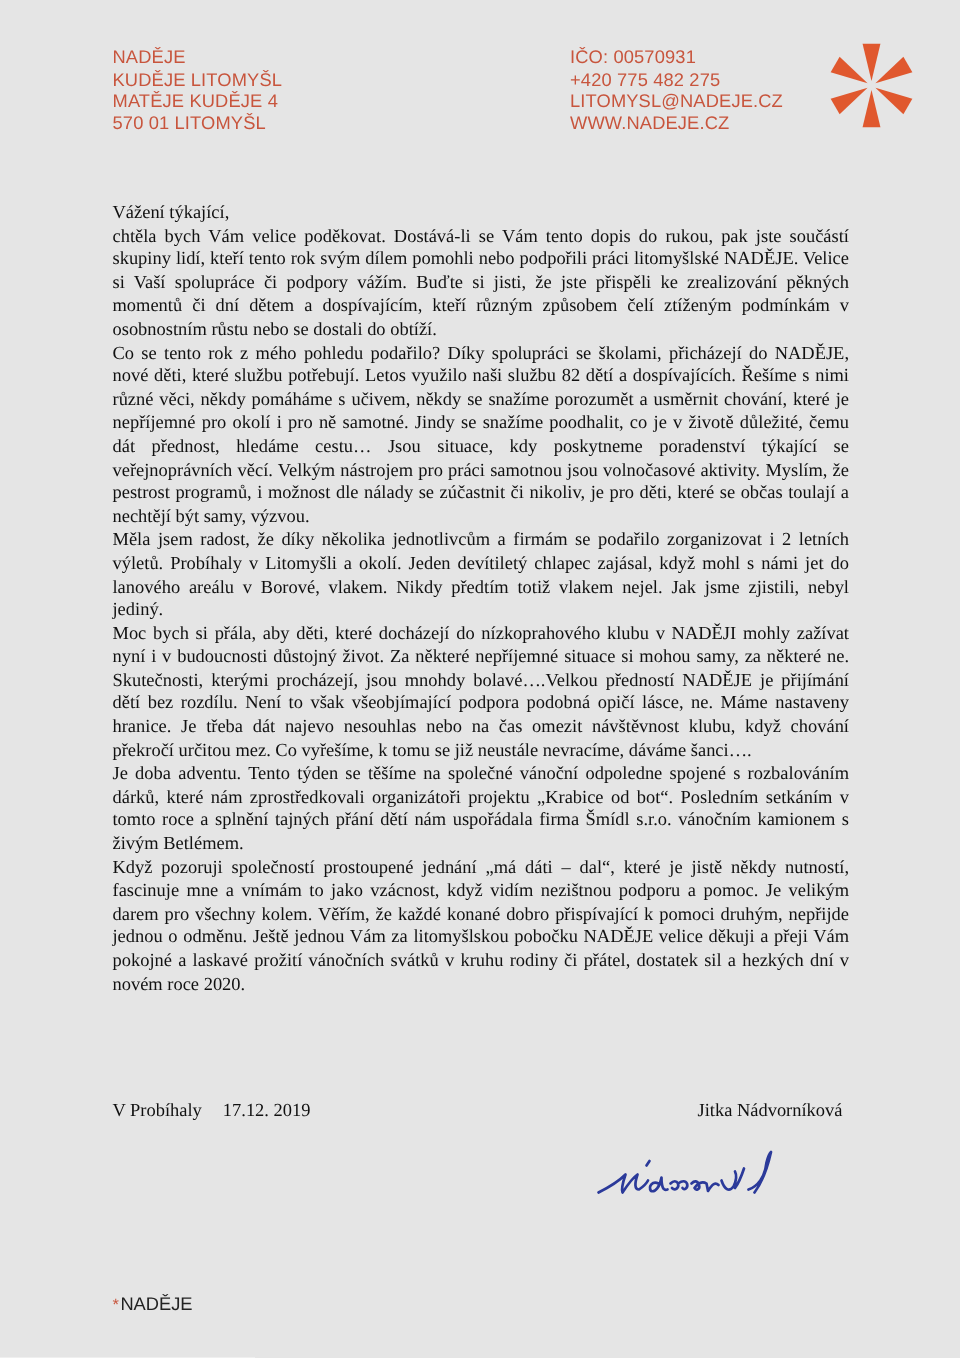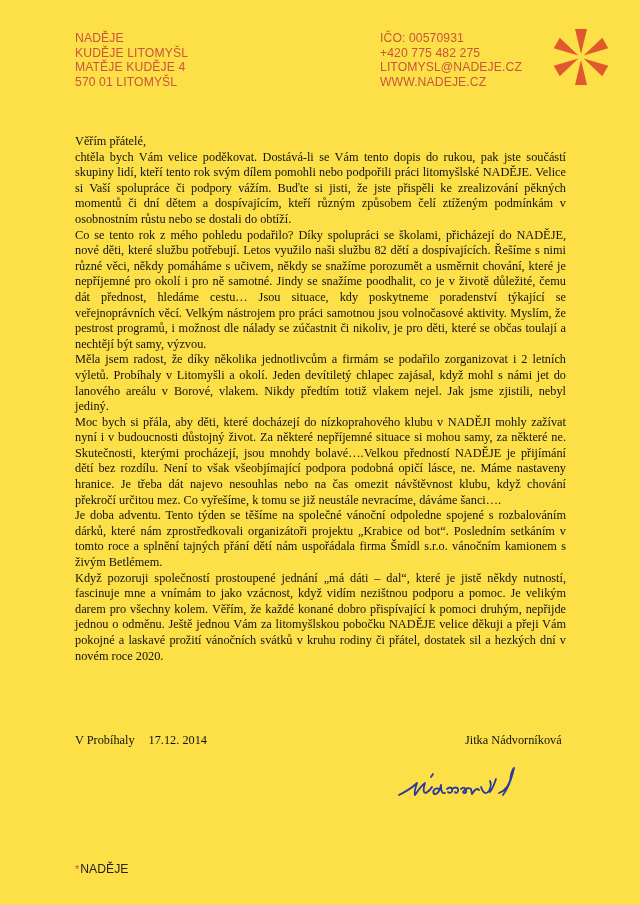--- a/index.html
+++ b/index.html
@@ -1,17 +1,17 @@
 <!DOCTYPE html>
 <html><head>
   <meta charset="utf-8">
   <style>
     html, body { margin: 0; padding: 0; background: #ffffff; }
     body { width: 640px; height: 905px; position: relative; overflow: hidden; }
-    .page { position: absolute; left: 0; top: 0; width: 640px; height: 905px; background: #fde047; }
+    .page { position: absolute; left: 0; top: 0; width: 640px; height: 905px; background: #e5e5e5; }
 
     .letterhead-left, .letterhead-right {
       position: absolute; top: 31px;
       font-family: "Liberation Sans", sans-serif;
       font-size: 12.2px; line-height: 14.5px;
       color: #c8553d; letter-spacing: 0.1px;
     }
     .letterhead-left { left: 75px; }
     .letterhead-right { left: 380px; }
     .letterhead-left div, .letterhead-right div { white-space: nowrap; }
@@ -67,32 +67,32 @@
       <polygon points="-6,-28 6,-28 0,-3"></polygon>
       <polygon points="-6,-28 6,-28 0,-3" transform="rotate(60)"></polygon>
       <polygon points="-6,-28 6,-28 0,-3" transform="rotate(120)"></polygon>
       <polygon points="-6,-28 6,-28 0,-3" transform="rotate(180)"></polygon>
       <polygon points="-6,-28 6,-28 0,-3" transform="rotate(240)"></polygon>
       <polygon points="-6,-28 6,-28 0,-3" transform="rotate(300)"></polygon>
     </g>
   </svg>
 
   <div class="body-text">
-    <p class="greeting">Věřím přátelé,</p>
+    <p class="greeting">Vážení týkající,</p>
     <p class="para">chtěla bych Vám velice poděkovat. Dostává-li se Vám tento dopis do rukou, pak jste součástí skupiny lidí, kteří tento rok  svým dílem pomohli nebo podpořili práci litomyšlské NADĚJE. Velice si Vaší spolupráce či podpory vážím. Buďte si jisti, že jste přispěli ke zrealizování pěkných momentů či dní dětem a dospívajícím, kteří  různým způsobem čelí ztíženým podmínkám v osobnostním růstu  nebo se dostali do obtíží.</p>
     <p class="para">Co se tento rok z mého pohledu podařilo? Díky spolupráci se školami, přicházejí do NADĚJE, nové děti, které službu potřebují. Letos využilo naši službu 82 dětí a dospívajících. Řešíme s nimi různé věci, někdy pomáháme s učivem, někdy se snažíme porozumět a usměrnit chování, které je nepříjemné pro okolí i pro ně samotné. Jindy se snažíme poodhalit, co je v životě důležité, čemu dát přednost, hledáme cestu… Jsou situace, kdy poskytneme poradenství  týkající se  veřejnoprávních věcí. Velkým nástrojem pro práci samotnou jsou volnočasové aktivity. Myslím, že pestrost programů, i možnost dle nálady se zúčastnit či nikoliv, je pro děti, které se občas toulají a nechtějí být samy, výzvou.</p>
     <p class="para">Měla jsem radost, že díky několika jednotlivcům a firmám se podařilo zorganizovat i 2 letních výletů. Probíhaly v Litomyšli a okolí. Jeden devítiletý chlapec zajásal, když mohl s námi jet do lanového areálu v Borové, vlakem. Nikdy předtím totiž vlakem nejel. Jak jsme zjistili, nebyl jediný.</p>
     <p class="para">Moc bych si přála, aby děti, které docházejí do nízkoprahového klubu v NADĚJI mohly zažívat nyní i v budoucnosti důstojný život. Za některé nepříjemné situace si mohou samy, za některé ne. Skutečnosti, kterými procházejí, jsou mnohdy bolavé….Velkou předností NADĚJE je přijímání dětí bez rozdílu. Není to však všeobjímající podpora podobná opičí lásce, ne. Máme nastaveny hranice. Je třeba dát najevo nesouhlas nebo na čas omezit návštěvnost klubu, když chování překročí určitou mez. Co vyřešíme, k tomu se již neustále nevracíme, dáváme šanci….</p>
     <p class="para">Je doba adventu. Tento týden se těšíme na společné vánoční odpoledne spojené s rozbalováním dárků, které nám zprostředkovali organizátoři projektu „Krabice od bot“. Posledním setkáním v tomto roce a splnění tajných přání dětí nám uspořádala firma Šmídl s.r.o. vánočním kamionem s živým Betlémem.</p>
     <p class="para">Když pozoruji společností prostoupené jednání „má dáti – dal“, které je jistě někdy nutností, fascinuje mne a vnímám to jako vzácnost, když vidím nezištnou podporu a pomoc. Je velikým darem pro všechny kolem. Věřím, že každé konané dobro přispívající k pomoci druhým, nepřijde jednou o odměnu. Ještě jednou  Vám za litomyšlskou pobočku NADĚJE velice děkuji a přeji Vám pokojné a laskavé prožití vánočních svátků v kruhu rodiny či přátel, dostatek sil a hezkých  dní v novém roce 2020.</p>
   </div>
 
   <div class="closing">
     <div class="place-date">
-      <span>V Probíhaly</span><span>17.12. 2014</span>
+      <span>V Probíhaly</span><span>17.12. 2019</span>
     </div>
     <div class="signer-name">Jitka Nádvorníková</div>
   </div>
 
   <svg class="signature" viewBox="0 0 130 45">
     <g fill="none" stroke="#2b3a9a" stroke-width="1.8" stroke-linecap="round" stroke-linejoin="round">
       <path d="M4,30 C12,26 18,22 22,18 C20,24 19,28 20,30 C24,24 27,20 30,18 C28,24 28,28 31,28 C34,26 36,24 37,22"></path>
       <path d="M36,12 L38,9"></path>
       <path d="M44,24 C40,22 37,26 39,29 C42,30 45,26 46,20 C46,26 47,29 50,28"></path>
       <path d="M52,24 C54,22 56,22 57,24 C58,27 55,29 53,27 M57,24 C60,22 62,22 63,24 C64,27 61,29 60,27"></path>

